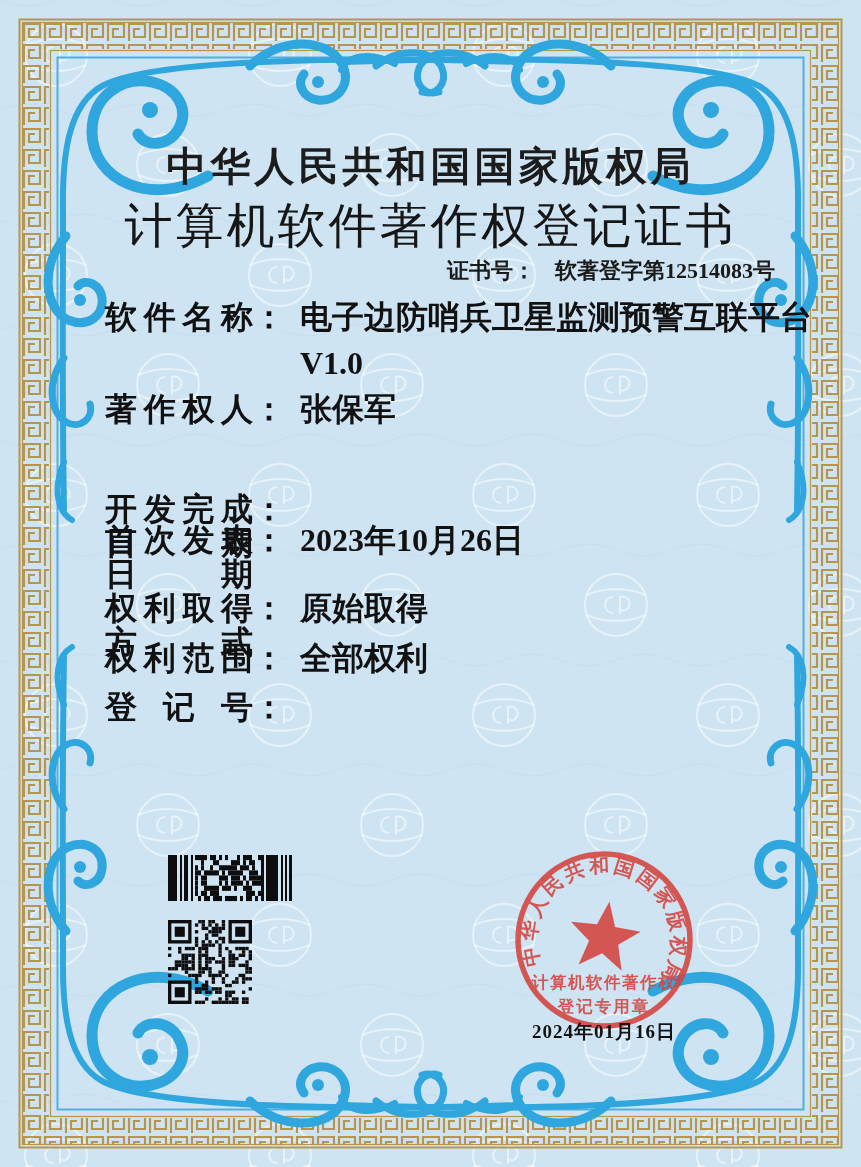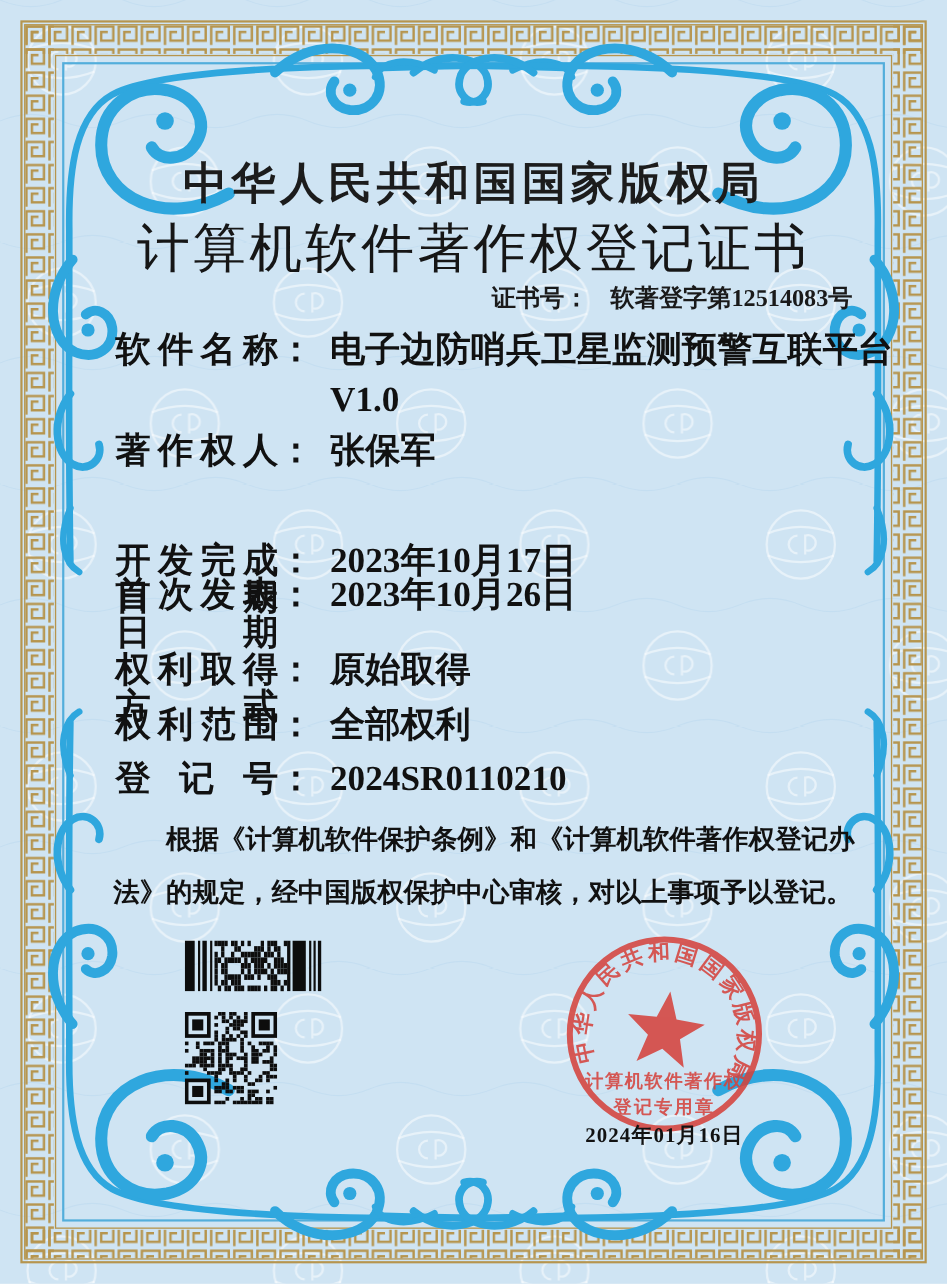--- a/index.html
+++ b/index.html
@@ -107,44 +107,41 @@
     </span>
   </div>
   <div class="frow" style="top:392px">
     <span class="flabel">著作权人</span>
       <span>：</span>
     <span class="fvalue">张保军</span>
   </div>
   <div class="frow" style="top:492px">
     <span class="flabel">开发完成日期</span>
       <span>：</span>
-    <span class="fvalue">2023年10月17日</span>
   </div>
   <div class="frow" style="top:523px">
     <span class="flabel">首次发表日期</span>
       <span>：</span>
     <span class="fvalue">2023年10月26日</span>
   </div>
   <div class="frow" style="top:591px">
     <span class="flabel">权利取得方式</span>
       <span>：</span>
     <span class="fvalue">原始取得</span>
   </div>
   <div class="frow" style="top:641px">
     <span class="flabel">权利范围</span>
       <span>：</span>
     <span class="fvalue">全部权利</span>
   </div>
   <div class="frow" style="top:690px">
     <span class="flabel">登记号</span>
       <span>：</span>
-    <span class="fvalue">2024SR0110210</span>
-  </div>
-
-  <div class="statement">根据《计算机软件保护条例》和《计算机软件著作权登记办法》的规定，经中国版权保护中心审核，对以上事项予以登记。</div>
+  </div>
+
 
   <svg class="codebox" style="left:168px;top:855px" width="132" height="48" id="barcode">
       <rect x="0" y="0" width="9" height="46" fill="#0d0d0d"></rect>
       <rect x="12" y="0" width="2" height="46" fill="#0d0d0d"></rect>
       <rect x="16" y="0" width="4" height="46" fill="#0d0d0d"></rect>
       <rect x="23" y="0" width="2" height="46" fill="#0d0d0d"></rect>
       <rect x="27" y="0" width="3" height="5.12" fill="#0d0d0d"></rect>
       <rect x="27" y="10.24" width="3" height="5.12" fill="#0d0d0d"></rect>
       <rect x="27" y="15.36" width="3" height="5.12" fill="#0d0d0d"></rect>
       <rect x="27" y="20.48" width="3" height="5.12" fill="#0d0d0d"></rect>

